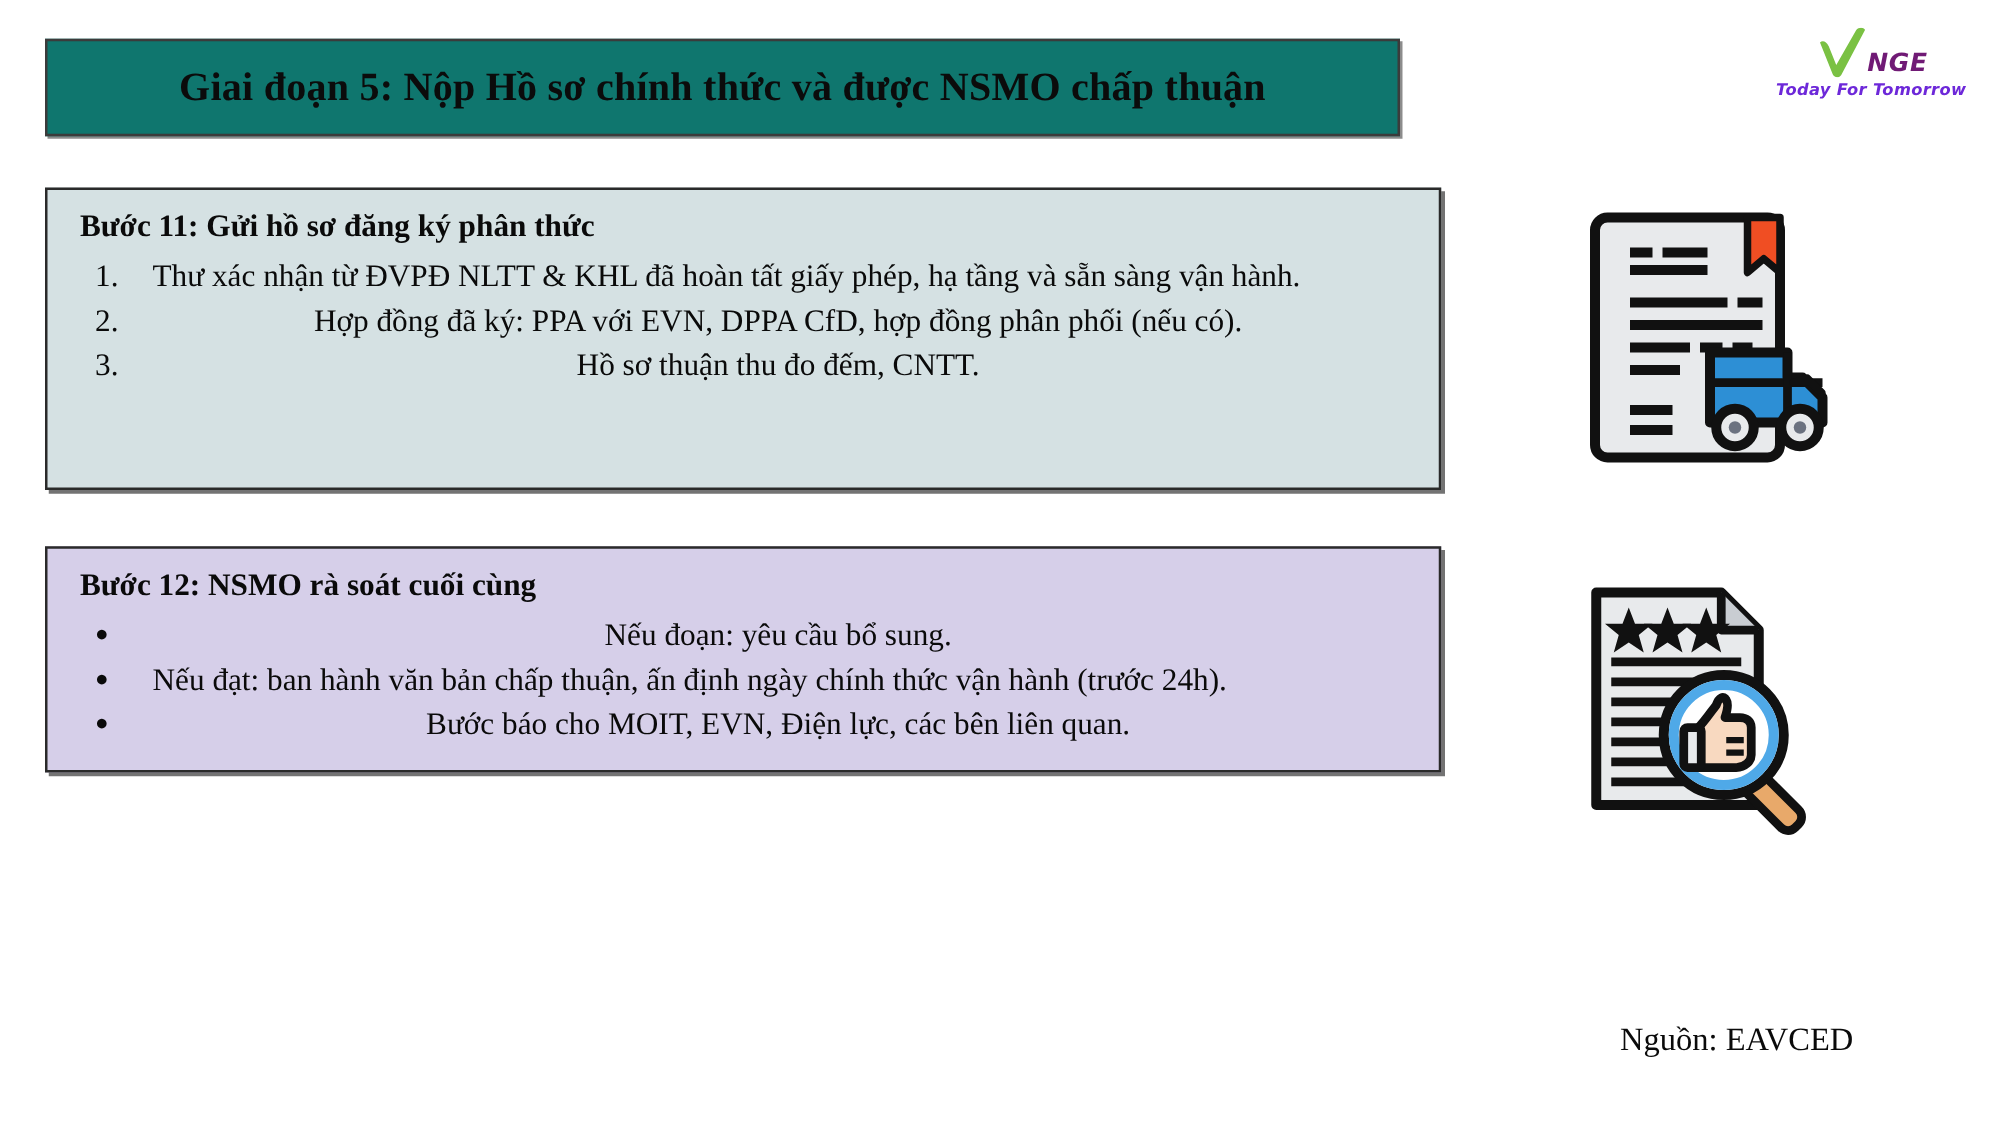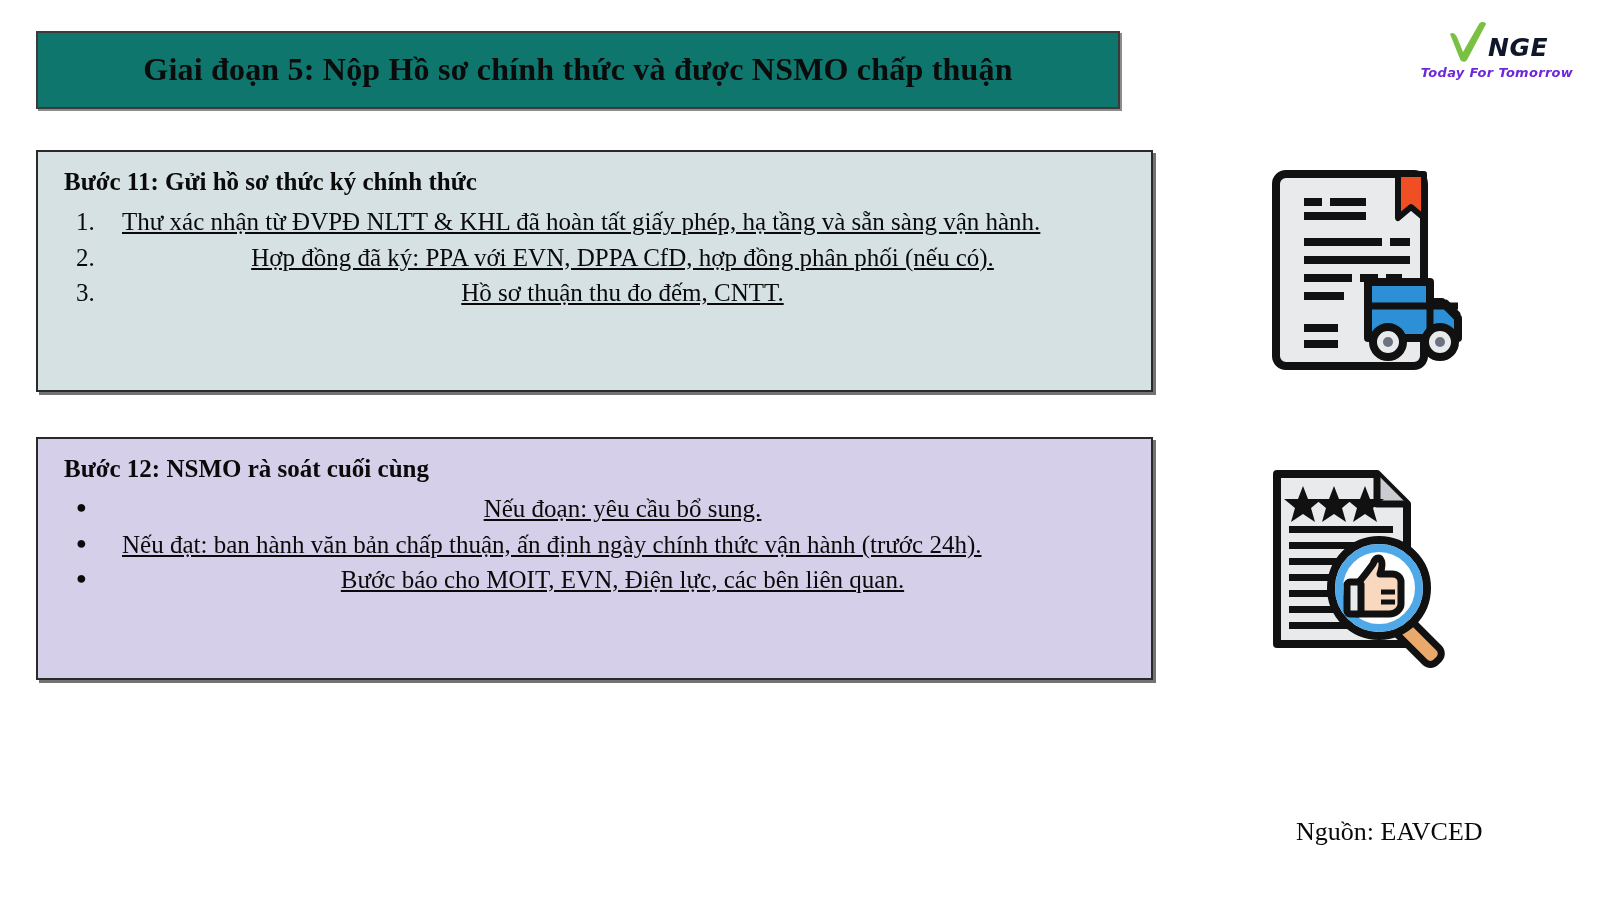--- a/index.html
+++ b/index.html
@@ -66,22 +66,22 @@
     width: 44px;
     height: 40px;
     position: relative;
     margin-right: -2px;
   }
   .logo-v svg { display: block; }
   .logo-ngl {
     font-family: "DejaVu Sans", sans-serif;
     font-style: italic;
     font-weight: bold;
-    font-size: 25px;
-    color: #0f172a;
+    font-size: 20px;
+    color: #701a75;
     letter-spacing: 0.5px;
     line-height: 1;
     position: relative;
     top: -2px;
   }
   .logo-tagline {
     margin-top: 3px;
     text-align: center;
     font-family: "DejaVu Sans", sans-serif;
     font-style: italic;
@@ -104,21 +104,21 @@
     left: 36px;
     top: 150px;
     width: 1117px;
     height: 242px;
     background: #D5E1E3;
   }
   .box-purple {
     left: 36px;
     top: 437px;
     width: 1117px;
-    height: 243px;
+    height: 181px;
     background: #D6CFE9;
   }
   .step-heading {
     font-family: "Liberation Serif", "DejaVu Serif", serif;
     font-weight: bold;
     font-size: 25px;
     line-height: 1.15;
     color: #0a0a0a;
     margin: 0 0 8px 10px;
   }
@@ -146,21 +146,20 @@
   }
   .marker-bullet {
     font-size: 18px;
     line-height: 1.72;
   }
   .item-text {
     flex: 1 1 auto;
     text-align: justify;
     text-justify: inter-word;
     padding-right: 6px;
-    text-decoration: underline;
   }
   .item-text.no-justify { text-align: center; }
 
   
   .source-note {
     position: absolute;
     left: 1296px;
     top: 816px;
     font-size: 26px;
     line-height: 1.2;
@@ -189,21 +188,21 @@
         <svg viewBox="0 0 44 40" xmlns="http://www.w3.org/2000/svg">
           <path d="M4 12 C6 10, 9 11, 11 15 L17 30 L33 2 C35 -1, 40 0, 40 2 L21 38 C19 41, 15 40, 14 37 Z" fill="#7AC143"></path>
         </svg>
       </span>
       <span class="logo-ngl">NGE</span>
     </div>
     <div class="logo-tagline">Today For Tomorrow</div>
   </div>
 
   <div class="step-box box-blue">
-    <div class="step-heading">Bước 11: Gửi hồ sơ thức ký chính thức</div>
+    <div class="step-heading">Bước 11: Gửi hồ sơ đăng ký phân thức</div>
     <ul class="item-list">
       <li class="item">
         <span class="marker">1.</span>
         <span class="item-text">Thư xác nhận từ ĐVPĐ NLTT &amp; KHL đã hoàn tất giấy phép, hạ tầng và sẵn sàng vận hành.</span>
       </li>
       <li class="item">
         <span class="marker">2.</span>
         <span class="item-text no-justify">Hợp đồng đã ký: PPA với EVN, DPPA CfD, hợp đồng phân phối (nếu có).</span>
       </li>
       <li class="item">

